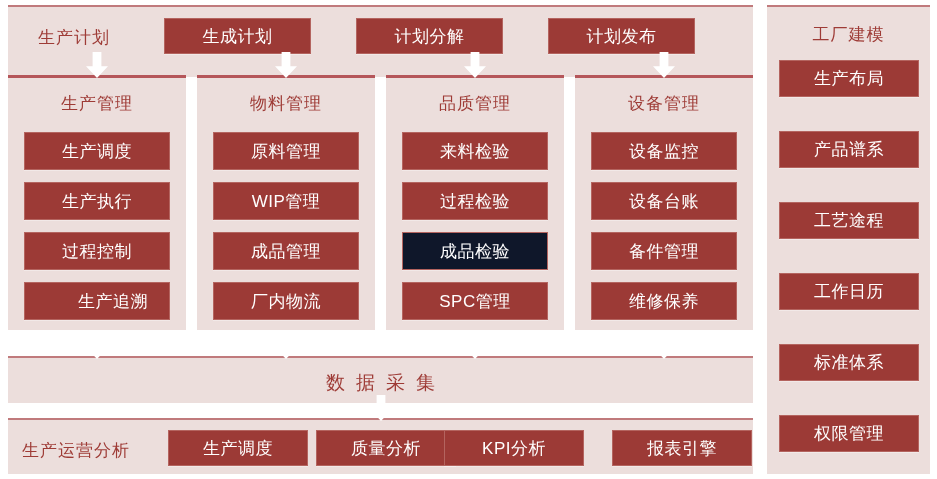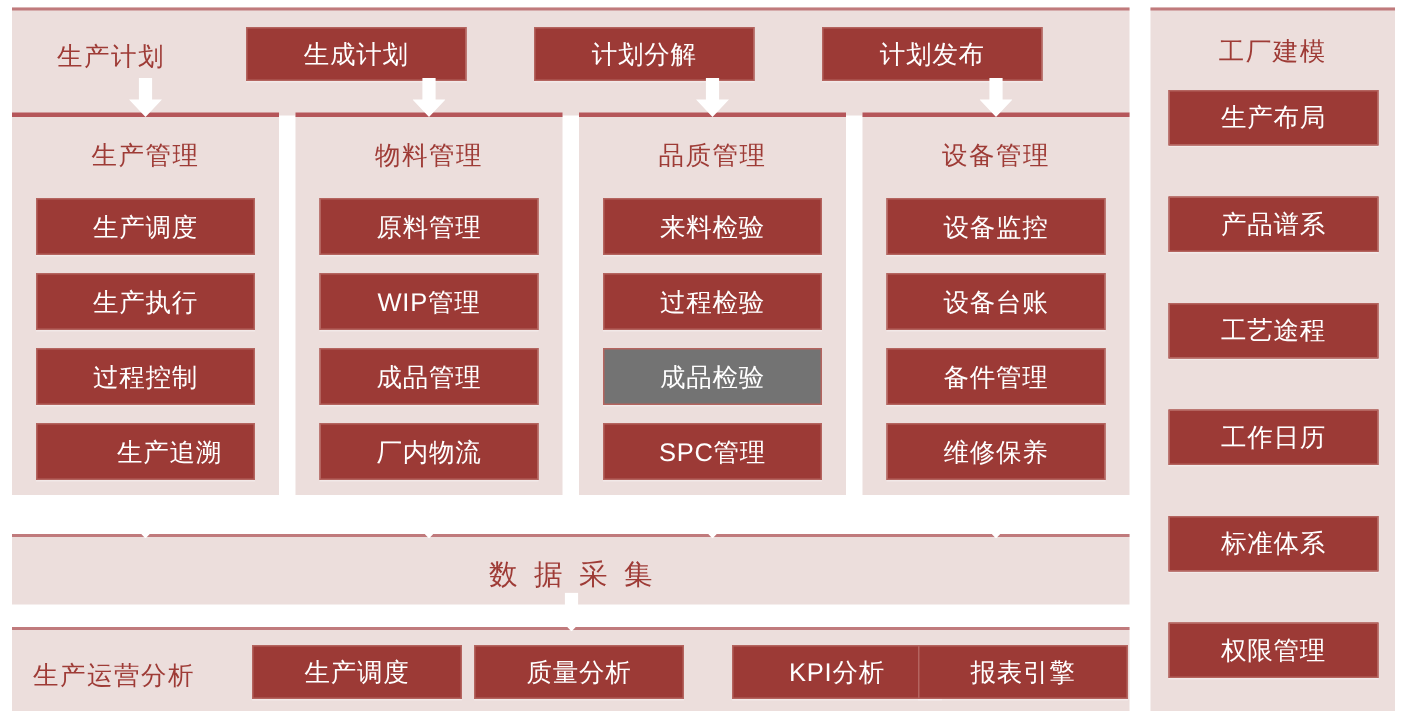--- a/index.html
+++ b/index.html
@@ -108,21 +108,21 @@
     left: 8px; top: 418px; width: 745px; height: 56px;
   }
   #bottom-label {
     position: absolute; left: 14px; top: 19px;
   }
   #bottom-panel .btn {
     position: absolute; top: 10px; height: 36px; width: 140px;
   }
   #b-btn-0 { left: 160px; }
   #b-btn-1 { left: 308px; }
-  #b-btn-2 { left: 480px; }
+  #b-btn-2 { left: 436px; }
   #b-btn-3 { left: 604px; }
 
   
   #right-panel {
     left: 767px; top: 5px; width: 163px; height: 469px;
   }
   #right-title {
     position: absolute; left: 0; right: 0; top: 16px;
     text-align: center;
   }
@@ -192,21 +192,21 @@
     <div class="btn col-btn i0" style="background: rgb(156, 58, 54); color: rgb(255, 255, 255);">原料管理</div>
     <div class="btn col-btn i1" style="background: rgb(156, 58, 54); color: rgb(255, 255, 255);">WIP管理</div>
     <div class="btn col-btn i2" style="background: rgb(156, 58, 54); color: rgb(255, 255, 255);">成品管理</div>
     <div class="btn col-btn i3" style="background: rgb(156, 58, 54); color: rgb(255, 255, 255);">厂内物流</div>
   </div>
 
   <div class="panel col-panel" id="col-2" style="background: rgb(236, 222, 220);">
     <div class="section-label col-title" style="color: rgb(158, 59, 54);">品质管理</div>
     <div class="btn col-btn i0" style="background: rgb(156, 58, 54); color: rgb(255, 255, 255);">来料检验</div>
     <div class="btn col-btn i1" style="background: rgb(156, 58, 54); color: rgb(255, 255, 255);">过程检验</div>
-    <div class="btn col-btn i2" style="background: #737373; color: rgb(255, 255, 255);">成品检验</div>
+    <div class="btn col-btn i2" style="background: #0f172a; color: rgb(255, 255, 255);">成品检验</div>
     <div class="btn col-btn i3" style="background: rgb(156, 58, 54); color: rgb(255, 255, 255);">SPC管理</div>
   </div>
 
   <div class="panel col-panel" id="col-3" style="background: rgb(236, 222, 220);">
     <div class="section-label col-title" style="color: rgb(158, 59, 54);">设备管理</div>
     <div class="btn col-btn i0" style="background: rgb(156, 58, 54); color: rgb(255, 255, 255);">设备监控</div>
     <div class="btn col-btn i1" style="background: rgb(156, 58, 54); color: rgb(255, 255, 255);">设备台账</div>
     <div class="btn col-btn i2" style="background: rgb(156, 58, 54); color: rgb(255, 255, 255);">备件管理</div>
     <div class="btn col-btn i3" style="background: rgb(156, 58, 54); color: rgb(255, 255, 255);">维修保养</div>
   </div>

